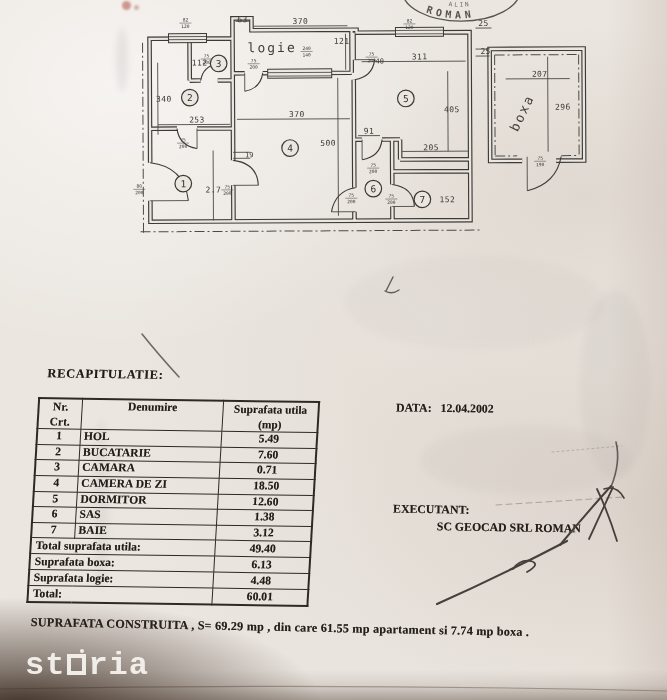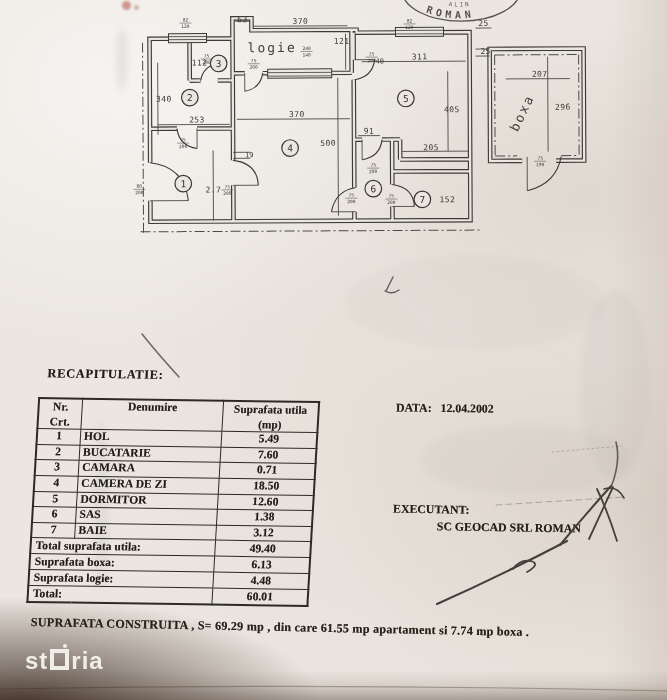--- a/index.html
+++ b/index.html
@@ -48,22 +48,22 @@
   .meta-exec .line2{margin-left:44px;margin-top:2px;}
 
   .footer{left:31px;top:615px;width:615px;font-weight:bold;font-size:12.2px;color:#242019;
     transform:rotate(1.15deg);transform-origin:0 0;letter-spacing:.2px;text-shadow:0 0 .5px rgba(40,30,20,.5);}
 
   
   .photo-shade{position:absolute;inset:0;pointer-events:none;
     background:
       radial-gradient(ellipse 420px 150px at 20px 705px, rgba(58,42,32,0.88), rgba(58,42,32,0) 72%),
       linear-gradient(to top, rgba(72,56,44,0.40) 0px, rgba(72,56,44,0.12) 14px, rgba(72,56,44,0) 30px);}
-  .watermark{left:25px;top:647px;color:#f6f3ef;font-family:Liberation Sans, sans-serif;
-    font-weight:bold;font-size:24px;letter-spacing:1px;opacity:.95;}
+  .watermark{left:25px;top:647px;color:#f6f3ef;font-family:Liberation Mono, monospace;
+    font-weight:bold;font-size:32px;letter-spacing:1px;opacity:.95;}
   .watermark .sq{display:inline-block;width:11px;height:13px;border:4px solid #f6f3ef;margin:0 2px;position:relative;top:1px;}
   .watermark .sq .dot{position:absolute;top:-9px;right:-2px;width:4px;height:4px;background:#f6f3ef;border-radius:50%;}
 </style>
 </head>
 <body>
 
 <div class="page">
 
   <div class="bleed abs" style="left:93px;top:420px;width:16px;height:170px;background:#8d8b8d;opacity:.10;"></div>
   <div class="bleed abs" style="left:580px;top:290px;width:70px;height:190px;background:#96948f;opacity:.09;"></div>

